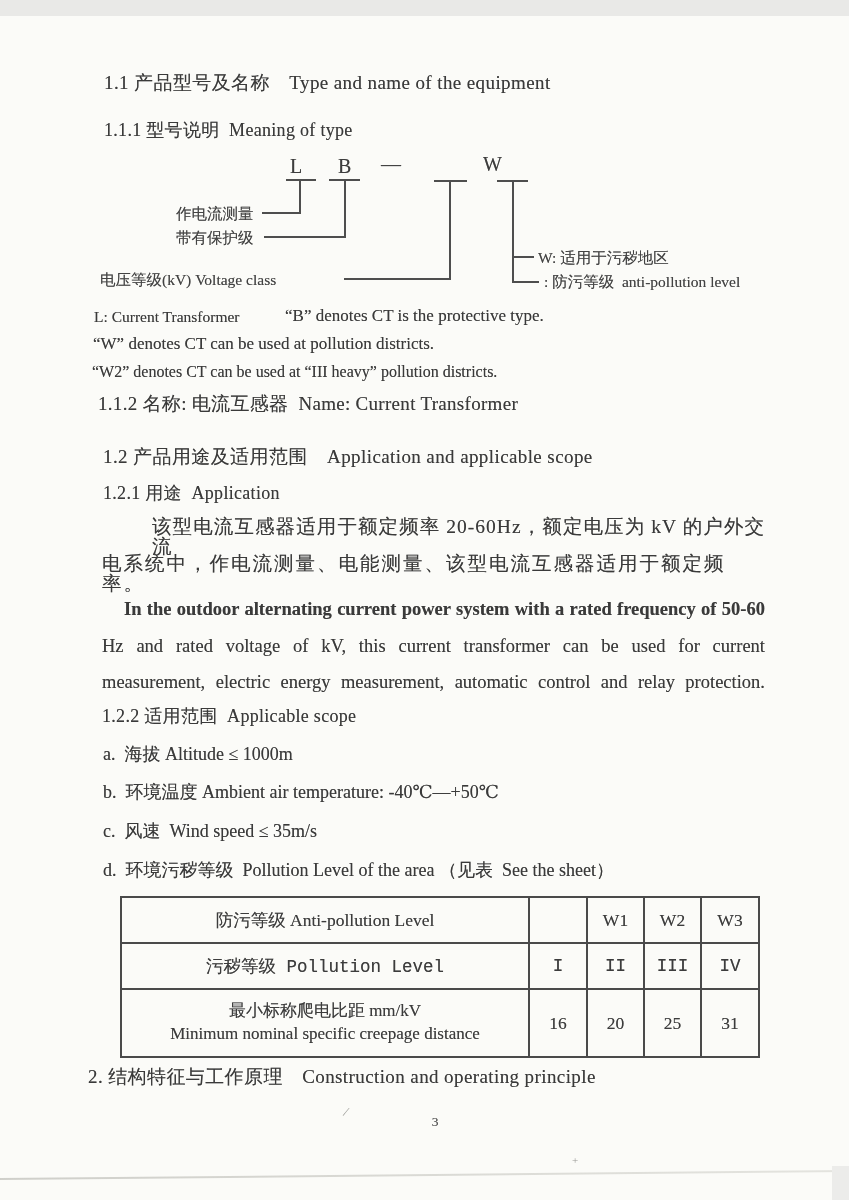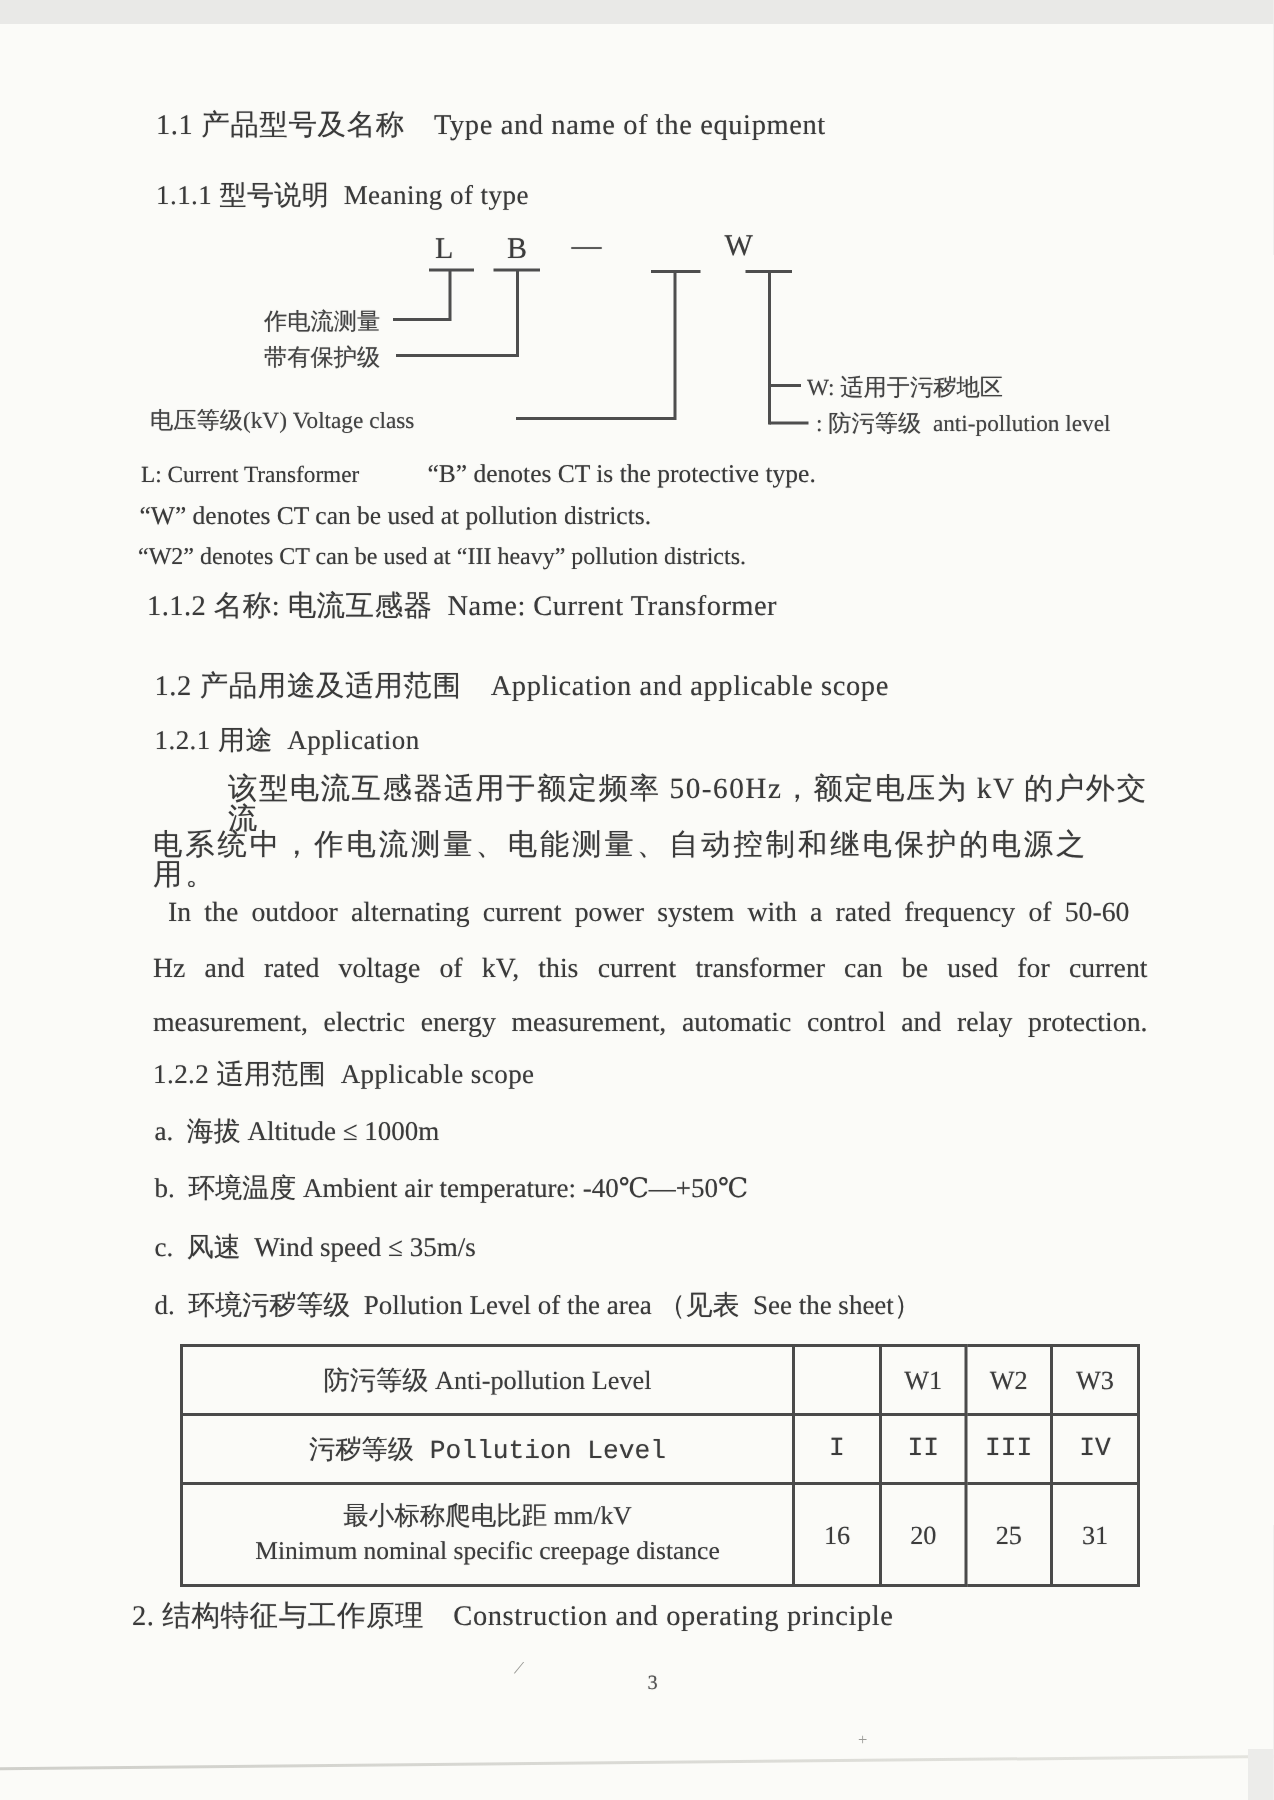--- a/index.html
+++ b/index.html
@@ -90,24 +90,24 @@
 
   <div class="abs soft" style="left:94px;top:292px;font-size:15.5px;">L: Current Transformer</div>
   <div class="abs soft note" style="left:93px;top:318px;">“W” denotes CT can be used at pollution districts.</div>
   <div class="abs soft note" style="left:285px;top:290px;">“B” denotes CT is the protective type.</div>
   <div class="abs soft" style="left:92px;top:347px;font-size:16px;">“W2” denotes CT can be used at “III heavy” pollution districts.</div>
 
   <div class="abs soft h2l" style="left:98px;top:375px;font-size:19px;">1.1.2 名称: 电流互感器  Name: Current Transformer</div>
   <div class="abs soft h1" style="left:103px;top:428px;">1.2 产品用途及适用范围　Application and applicable scope</div>
   <div class="abs soft h2l" style="left:103px;top:465px;">1.2.1 用途  Application</div>
 
-  <div class="abs soft para jline" style="left:102px;top:501px;font-size:19.5px;padding-left:50px;width:613px;letter-spacing:1px;">该型电流互感器适用于额定频率 50-60Hz，额定电压为 kV 的户外交流</div>
-  <div class="abs soft para" style="left:102px;top:538px;font-size:19.5px;letter-spacing:2px;">电系统中，作电流测量、电能测量、自动控制和继电保护的电源之用。</div>
+  <div class="abs soft para jline" style="left:102px;top:501px;font-size:19.5px;padding-left:50px;width:613px;letter-spacing:1px;">该型电流互感器适用于额定频率 20-60Hz，额定电压为 kV 的户外交流</div>
+  <div class="abs soft para" style="left:102px;top:538px;font-size:19.5px;letter-spacing:2px;">电系统中，作电流测量、电能测量、该型电流互感器适用于额定频率。</div>
 
-  <div class="abs soft para jline" style="left:90px;top:584px;padding-left:22px;width:641px;">In the outdoor alternating current power system with a rated frequency of 50-60</div>
+  <div class="abs soft para jline" style="left:102px;top:584px;padding-left:22px;width:641px;font-weight:bold;">In the outdoor alternating current power system with a rated frequency of 50-60</div>
   <div class="abs soft para jline" style="left:102px;top:621px;">Hz and rated voltage of kV, this current transformer can be used for current</div>
   <div class="abs soft para jline" style="left:102px;top:657px;">measurement, electric energy measurement, automatic control and relay protection.</div>
 
   <div class="abs soft h2l" style="left:102px;top:688px;">1.2.2 适用范围  Applicable scope</div>
 
   <div class="abs soft item" style="left:103px;top:726px;">a.  海拔 Altitude ≤ 1000m</div>
   <div class="abs soft item" style="left:103px;top:764px;">b.  环境温度 Ambient air temperature: -40℃—+50℃</div>
   <div class="abs soft item" style="left:103px;top:803px;">c.  风速  Wind speed ≤ 35m/s</div>
   <div class="abs soft item" style="left:103px;top:842px;text-align:center;">d.  环境污秽等级  Pollution Level of the area （见表  See the sheet）</div>
 

